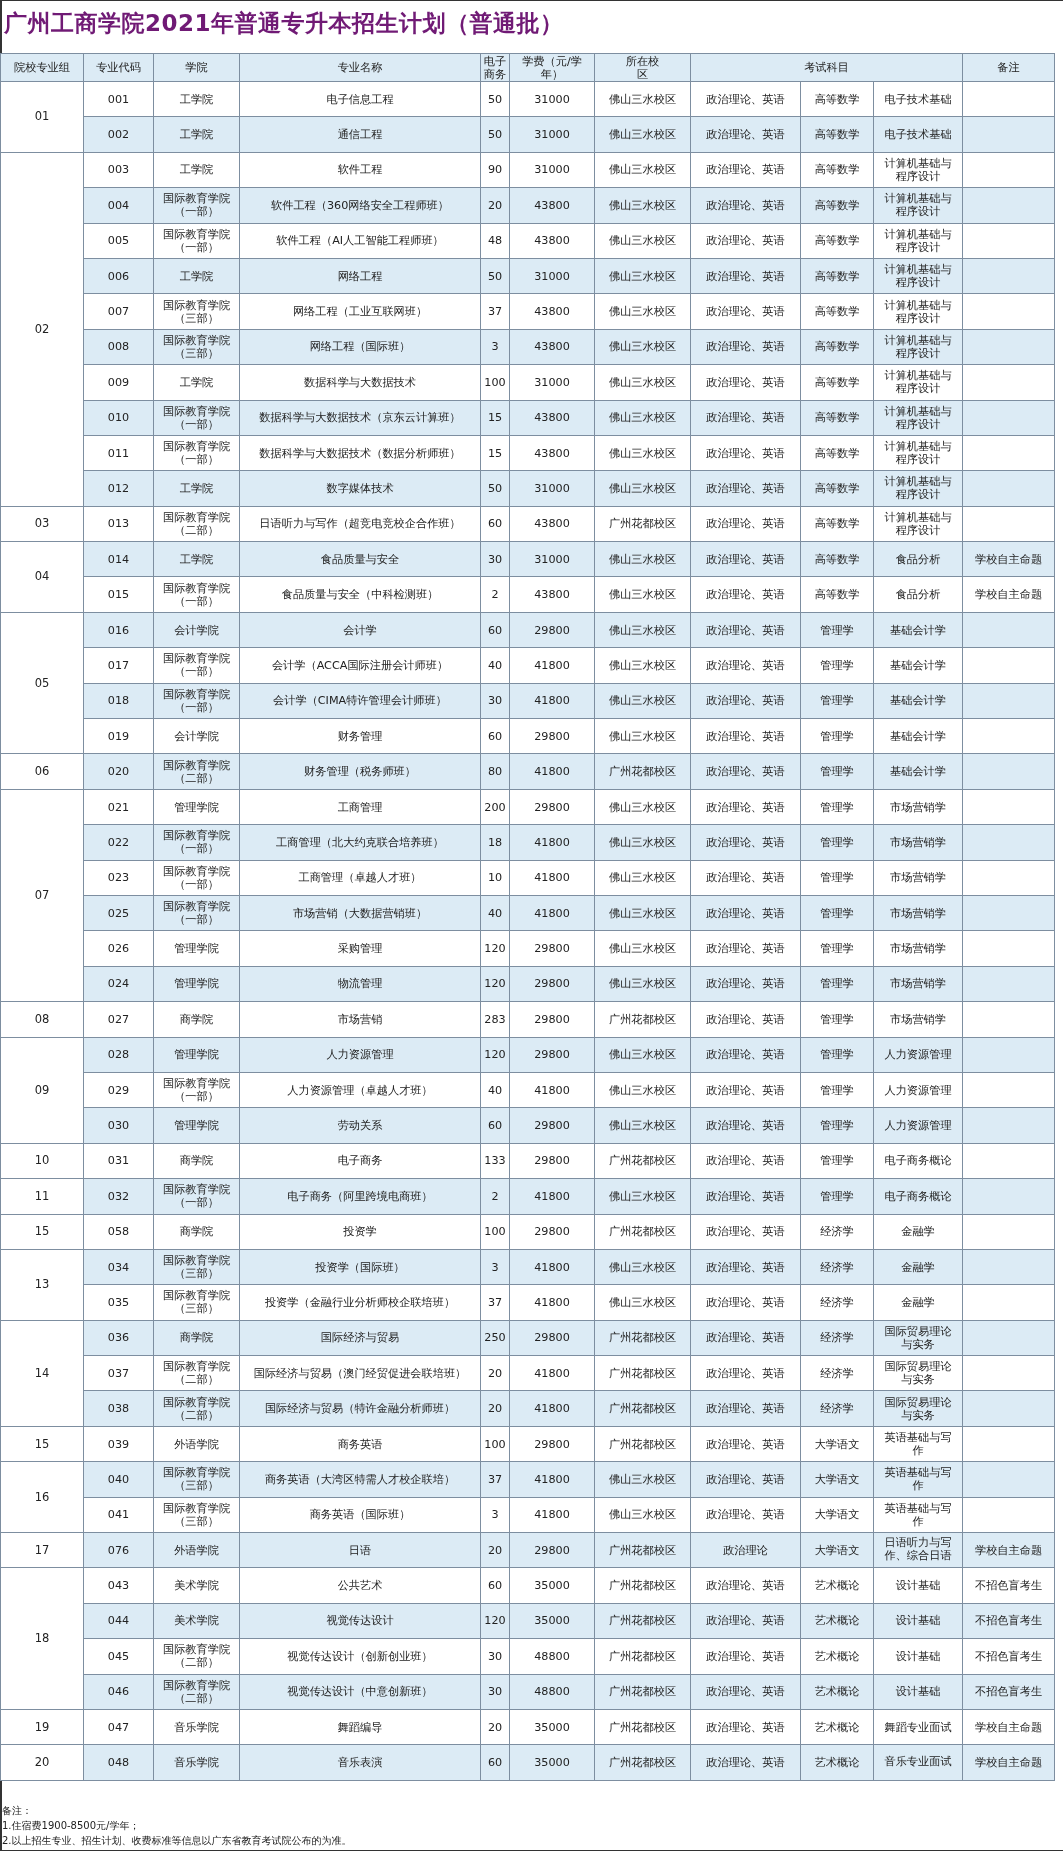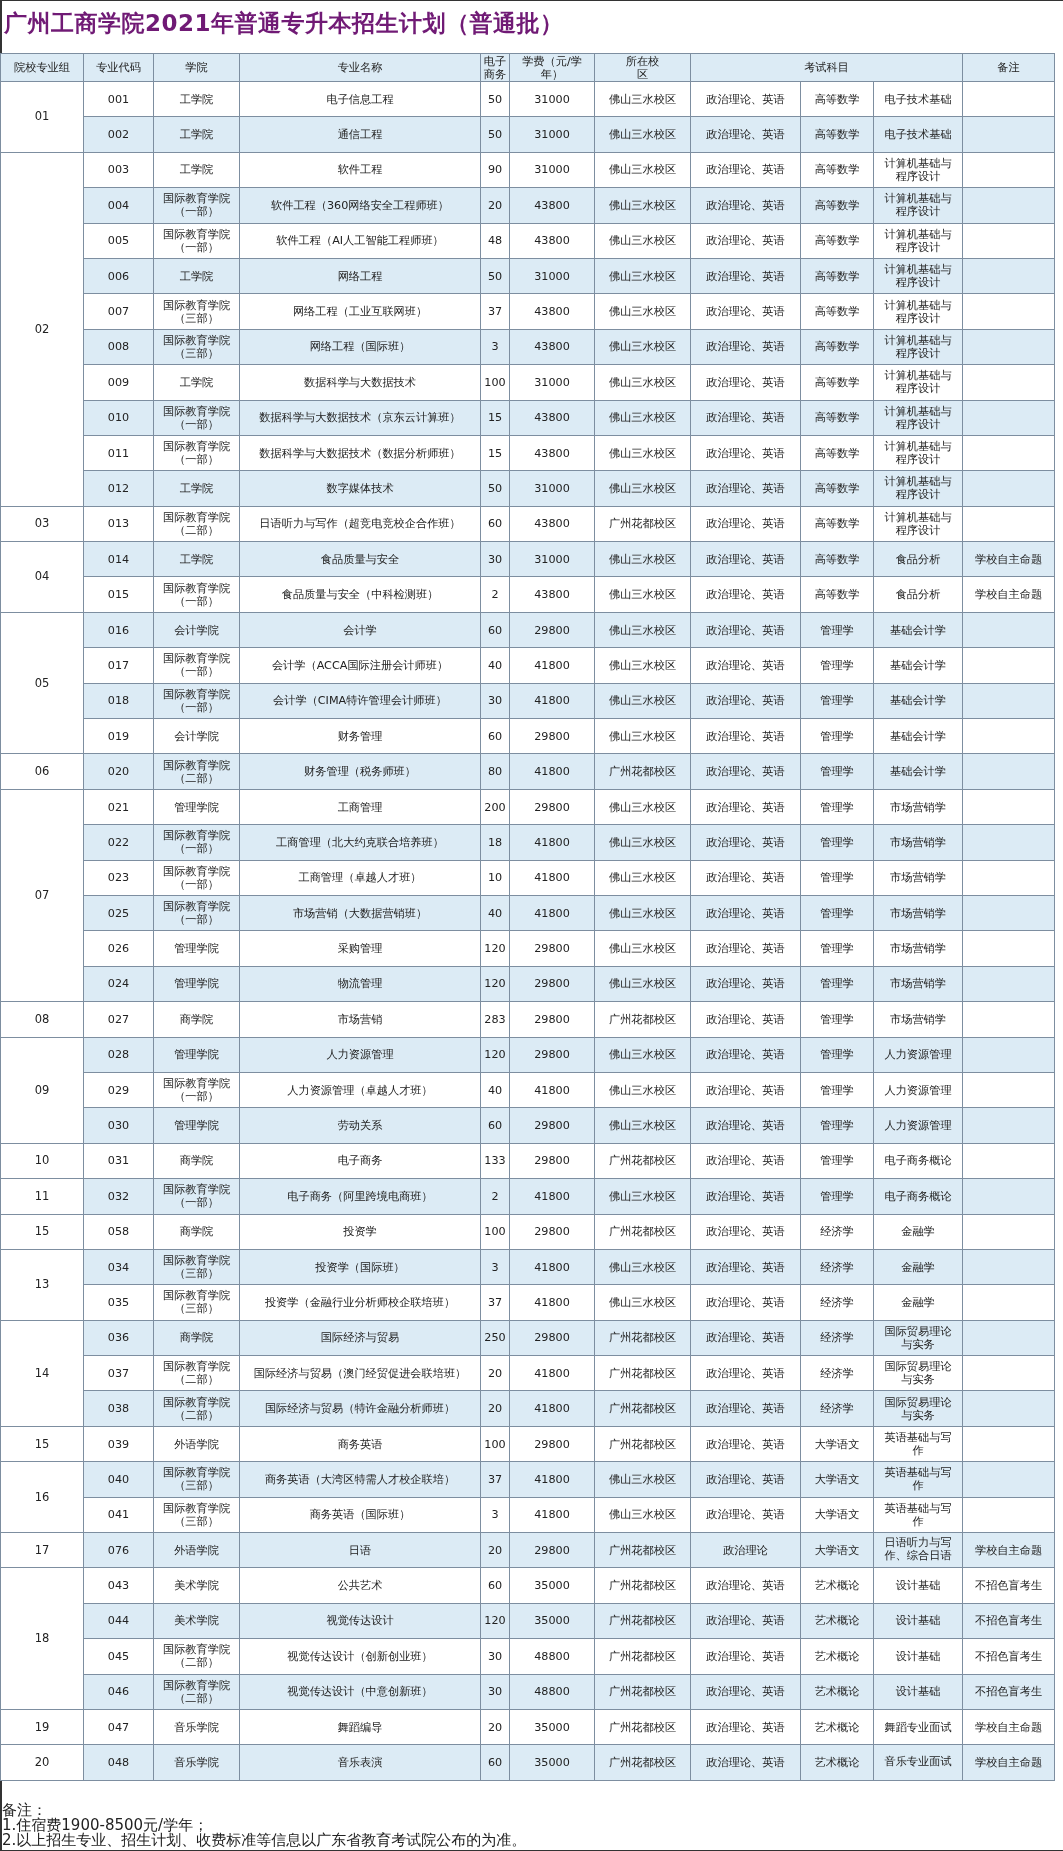--- a/index.html
+++ b/index.html
@@ -7,21 +7,21 @@
          font-family:"DejaVu Sans","Liberation Sans",sans-serif; color:#222; }
   .frame { position:absolute; left:0; top:0; width:1061px; height:1849px; border:1px solid #333; border-left:2px solid #333; }
   .title { position:absolute; left:4px; top:8px; font-size:23px; font-weight:bold; letter-spacing:0.5px; color:#701a75; white-space:nowrap; }
   table.plan { position:absolute; left:0; top:53px; width:1054px; border-collapse:collapse; table-layout:fixed; }
   table.plan td, table.plan th { border:1px solid #7d8ea0; text-align:center; vertical-align:middle;
          font-size:11.2px; line-height:13px; padding:0 1px; overflow:hidden; font-weight:normal; }
   table.plan thead th { background:#dcebf5; height:27px; }
   table.plan tbody tr { height:35.4px; }
   table.plan tbody tr:nth-child(even) td.z { background:#dcebf5; }
   table.plan td.grp { background:#ffffff; font-size:11.5px; }
-  .notes { position:absolute; left:2px; top:1803px; font-size:15px; line-height:15px; color:#222; }
+  .notes { position:absolute; left:2px; top:1803px; font-size:10px; line-height:15px; color:#222; }
 </style>
 </head>
 <body>
 
 <div class="frame"></div>
 <div class="title">广州工商学院2021年普通专升本招生计划（普通批）</div>
 
 <table class="plan">
   <colgroup>
     <col style="width:83px">

